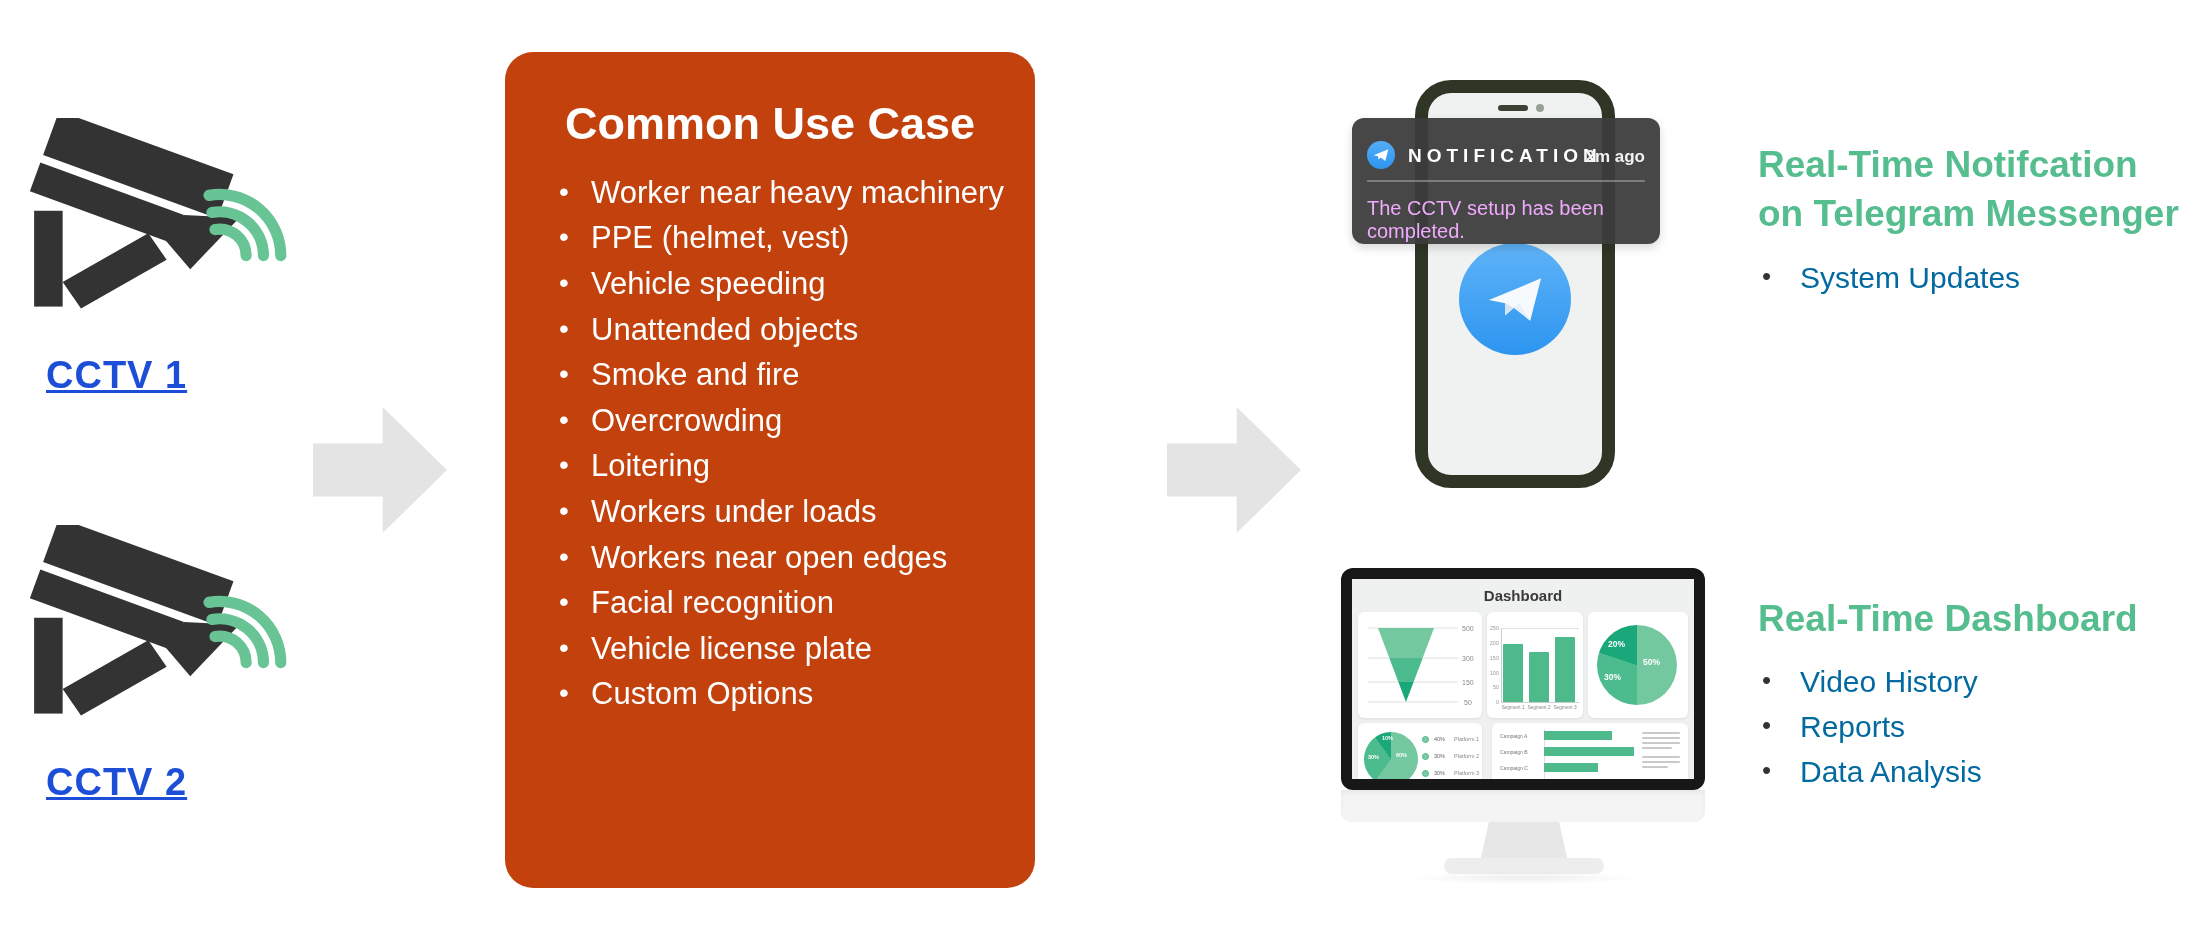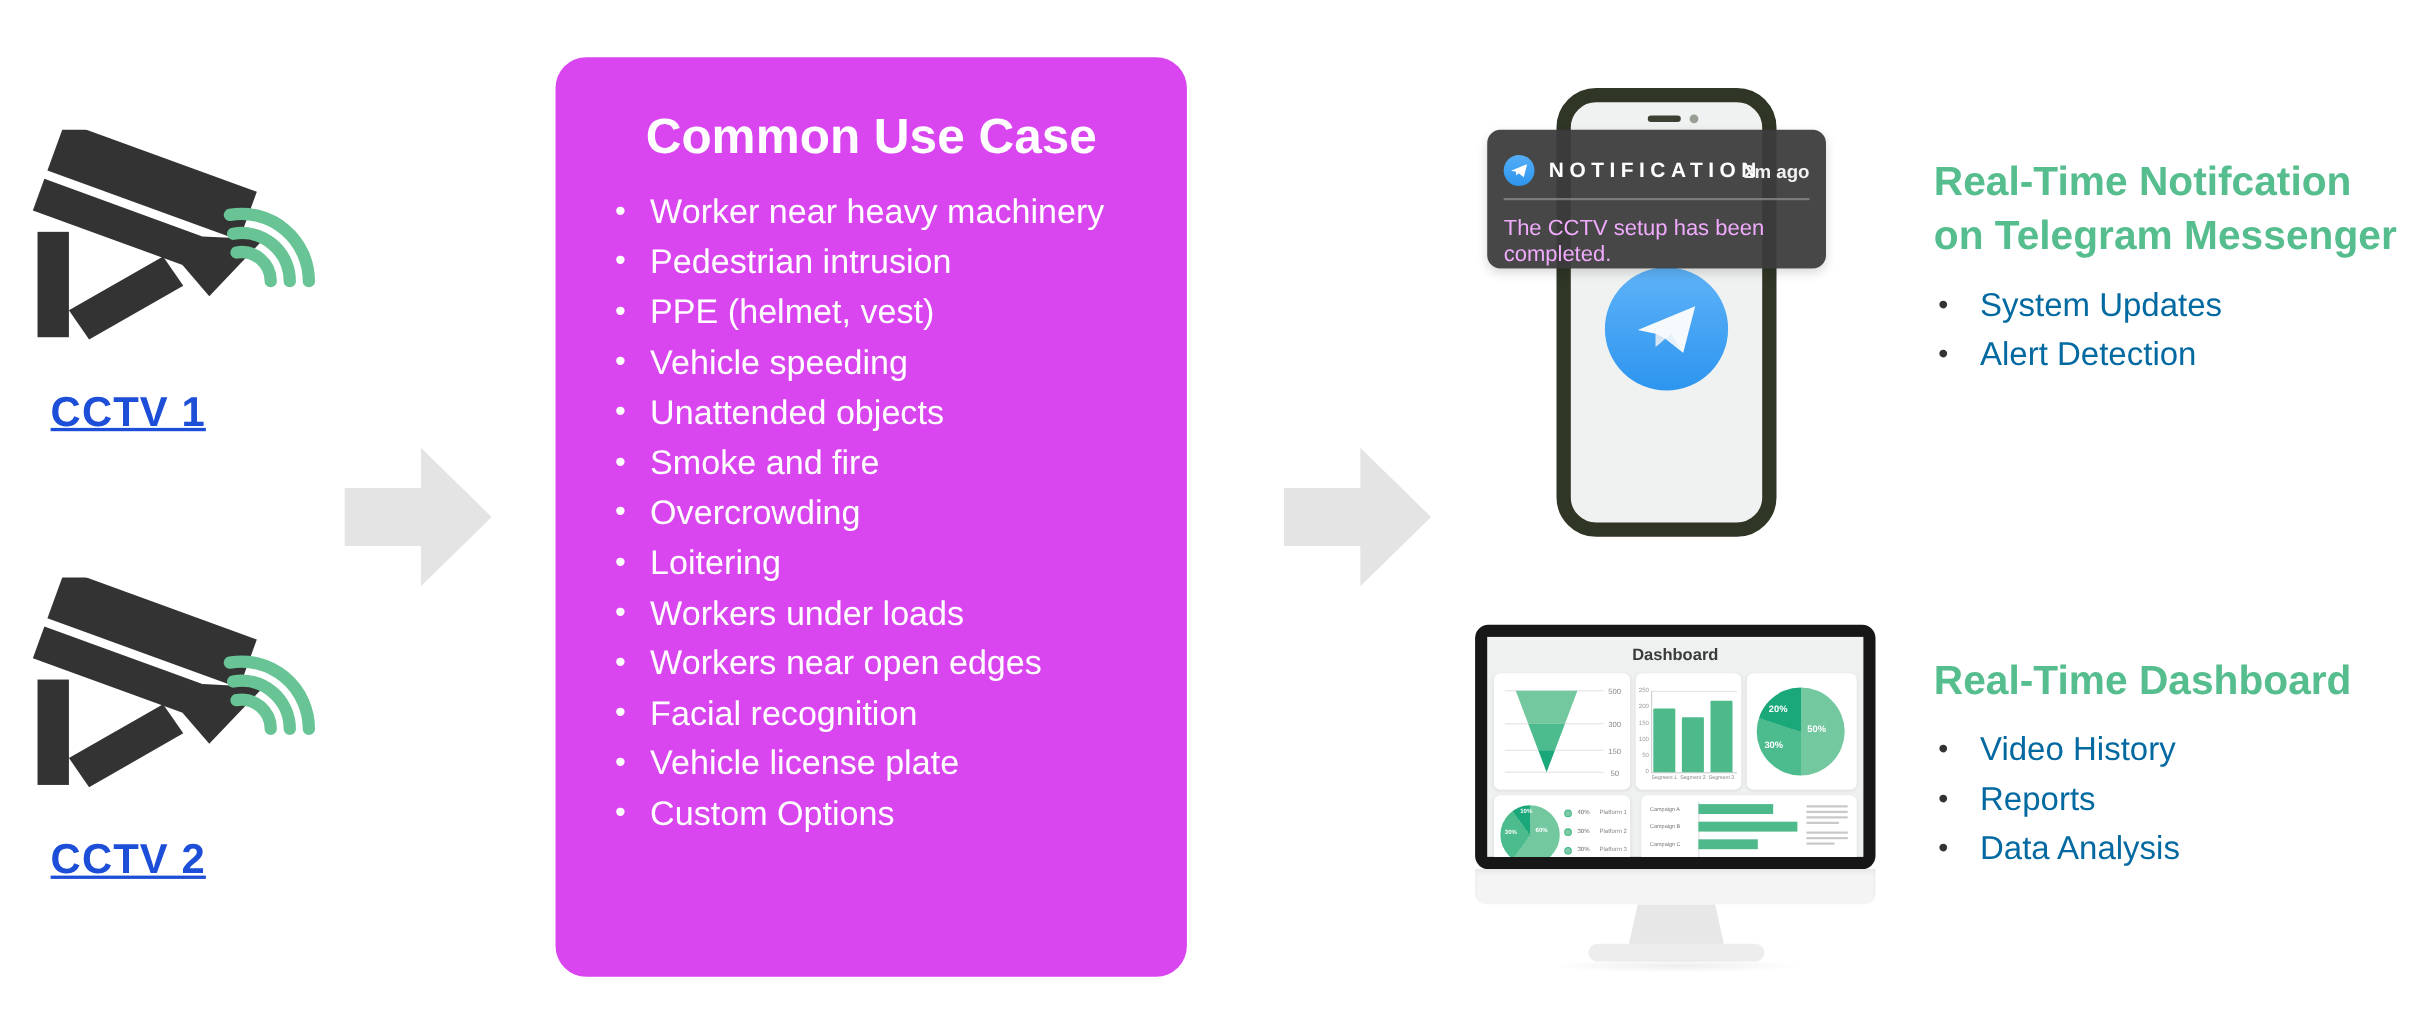--- a/index.html
+++ b/index.html
@@ -14,22 +14,22 @@
   .cctv-label { font-size:38px; font-weight:700; color:#1d4ed8; letter-spacing:1px;text-decoration:underline; }
 
   
   .flow-arrow {
     width:134px; height:126px; background:#e4e4e4;
     clip-path:polygon(0 29%,52% 29%,52% 0,100% 50%,52% 100%,52% 71%,0 71%);
   }
 
   
   .uc-box {
-    left:505px; top:52px; width:574px; height:836px;
-    background:#d946ef; border-radius:28px;
+    left:505px; top:52px; width:530px; height:836px;
+    background:#c2410c; border-radius:28px;
   }
   .uc-title {
     position:absolute; top:46px; left:0; width:100%;
     text-align:center; color:#fff; font-size:45px; font-weight:700;
   }
   .uc-list { position:absolute; top:118px; left:0; width:100%; list-style:none; }
   .uc-list li {
     position:relative; height:45.6px; display:flex; align-items:center;
     padding-left:86px; color:#fff; font-size:31px;
   }
@@ -166,21 +166,20 @@
   <div class="cctv-label" style="position:absolute; left:18px; top:236px;">CCTV 2</div>
 </div>
 
 <div class="abs flow-arrow" style="left:313px; top:407px;"></div>
 <div class="abs flow-arrow" style="left:1167px; top:407px;"></div>
 
 <div class="abs uc-box">
   <div class="uc-title">Common Use Case</div>
   <ul class="uc-list">
     <li>Worker near heavy machinery</li>
-    <li>Pedestrian intrusion</li>
     <li>PPE (helmet, vest)</li>
     <li>Vehicle speeding</li>
     <li>Unattended objects</li>
     <li>Smoke and fire</li>
     <li>Overcrowding</li>
     <li>Loitering</li>
     <li>Workers under loads</li>
     <li>Workers near open edges</li>
     <li>Facial recognition</li>
     <li>Vehicle license plate</li>
@@ -210,21 +209,20 @@
   <div class="notif-time">2m ago</div>
   <div class="notif-divider"></div>
   <div class="notif-msg">The CCTV setup has been completed.</div>
 </div>
 
 <div class="abs" style="left:1758px; top:140px;">
   <div class="section-heading">Real-Time Notifcation</div>
   <div class="section-heading">on Telegram Messenger</div>
   <ul class="section-list" style="margin-top:17px;">
     <li>System Updates</li>
-    <li>Alert Detection</li>
   </ul>
 </div>
 
 <div class="abs mon-frame"></div>
 <div class="abs mon-screen">
   <div class="dash-title">Dashboard</div>
 
   <div class="dash-card" id="card-funnel">
     <svg width="124" height="106" viewBox="0 0 124 106">
       <g stroke="#e0e0e0" stroke-width="1">

